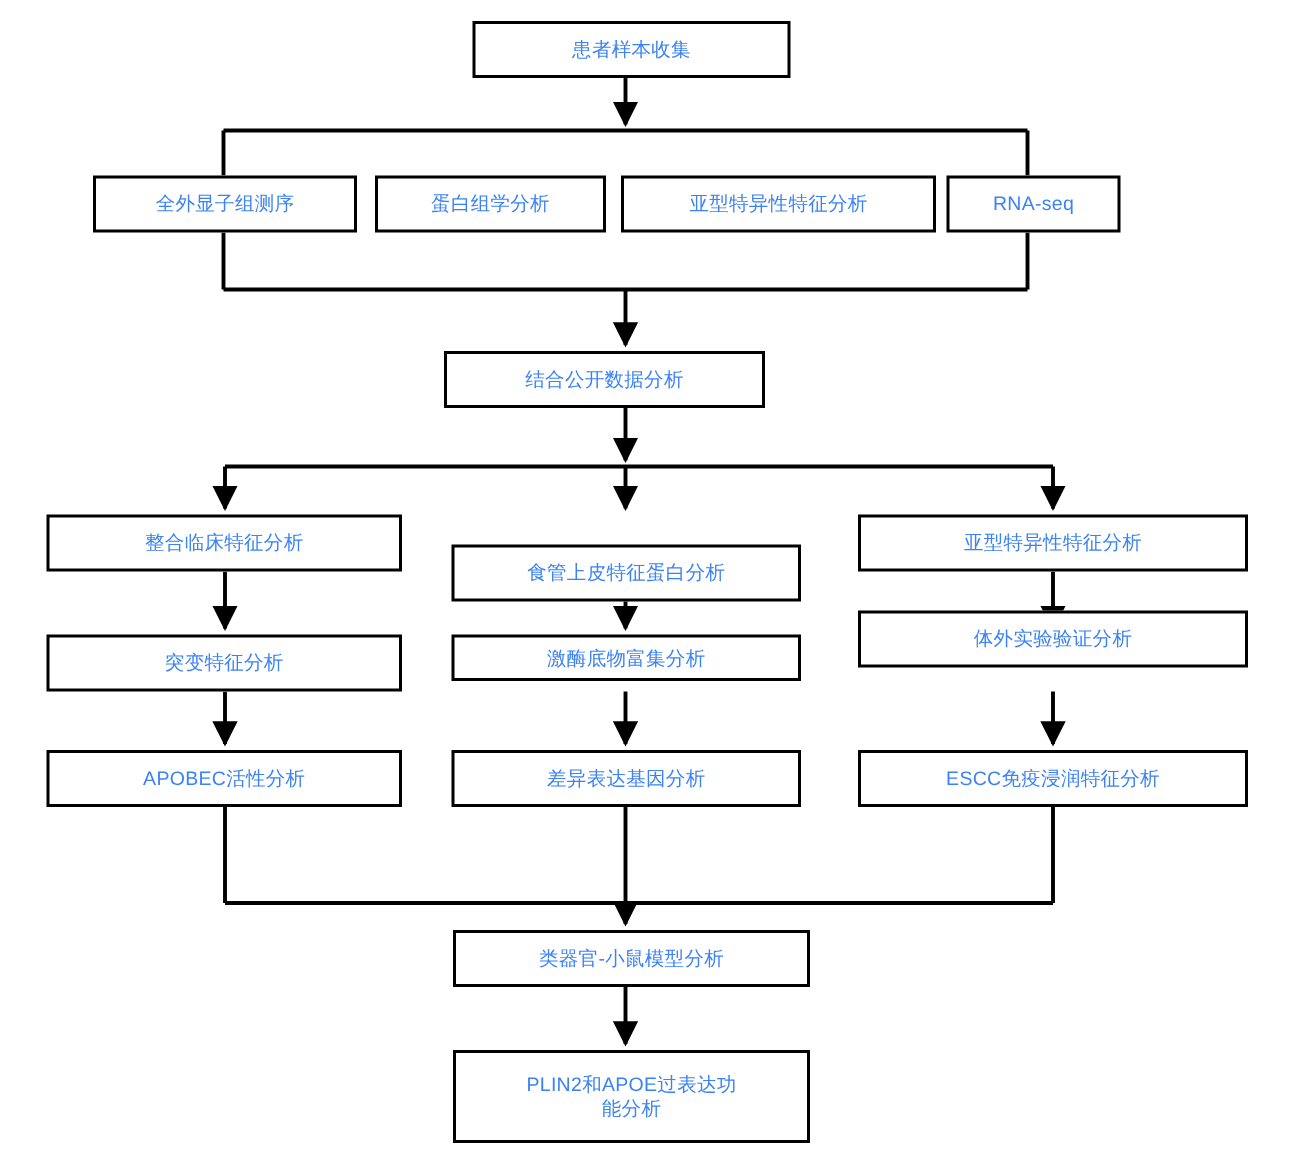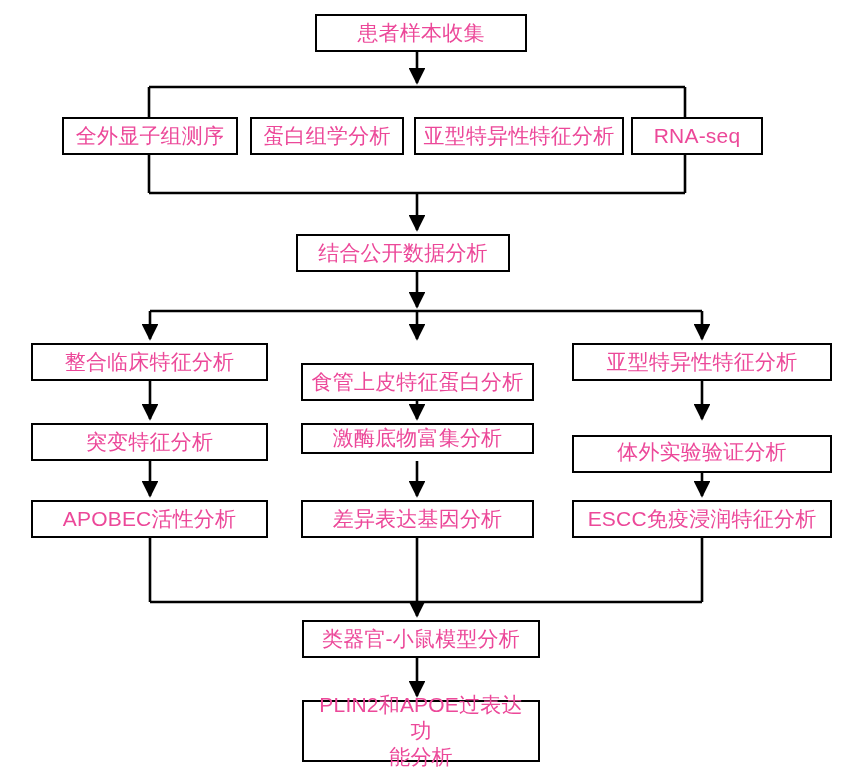--- a/index.html
+++ b/index.html
@@ -22,26 +22,26 @@
     top: 0;
     width: 865px;
     height: 782px;
     pointer-events: none;
   }
   .node {
     position: absolute;
     box-sizing: border-box;
     border: 2px solid #000000;
     background: #ffffff;
-    color: #ec4899;
+    color: #3b82f6;
     display: flex;
     align-items: center;
     justify-content: center;
     text-align: center;
-    font-size: 21px;
+    font-size: 13px;
     line-height: 1.18;
     letter-spacing: 0.2px;
     white-space: pre-line;
     padding: 0 6px;
     z-index: 2;
   }
   .node.two-line {
     line-height: 1.25;
   }
 </style>
@@ -91,30 +91,30 @@
 
       <path d="M 417 658 L 417 696" marker-end="url(#arrow)"></path>
     </g>
   </svg>
 
   <div class="node" style="left: 315px; top: 14px; width: 212px; height: 38px;">患者样本收集</div>
 
   <div class="node" style="left: 62px; top: 117px; width: 176px; height: 38px;">全外显子组测序</div>
   <div class="node" style="left: 250px; top: 117px; width: 154px; height: 38px; font-family: Liberation Serif, serif;">蛋白组学分析</div>
   <div class="node" style="left: 414px; top: 117px; width: 210px; height: 38px;">亚型特异性特征分析</div>
-  <div class="node" style="left: 631px; top: 117px; width: 132px; height: 38px;">RNA-seq</div>
+  <div class="node" style="left: 631px; top: 117px; width: 116px; height: 38px;">RNA-seq</div>
 
   <div class="node" style="left: 296px; top: 234px; width: 214px; height: 38px;">结合公开数据分析</div>
 
   <div class="node" style="left: 31px; top: 343px; width: 237px; height: 38px;">整合临床特征分析</div>
   <div class="node" style="left: 301px; top: 343px; width: 233px; height: 38px; margin-top: 20px;">食管上皮特征蛋白分析</div>
   <div class="node" style="left: 572px; top: 343px; width: 260px; height: 38px;">亚型特异性特征分析</div>
   <div class="node" style="left: 31px; top: 423px; width: 237px; height: 38px;">突变特征分析</div>
   <div class="node" style="left: 301px; top: 423px; width: 233px; height: 31px;">激酶底物富集分析</div>
-  <div class="node" style="left: 572px; top: 435px; width: 260px; height: 38px; font-family: Liberation Mono, monospace;">体外实验验证分析</div>
+  <div class="node" style="left: 572px; top: 407px; width: 260px; height: 38px;">体外实验验证分析</div>
   <div class="node" style="left: 31px; top: 500px; width: 237px; height: 38px;">APOBEC活性分析</div>
   <div class="node" style="left: 301px; top: 500px; width: 233px; height: 38px;">差异表达基因分析</div>
   <div class="node" style="left: 572px; top: 500px; width: 260px; height: 38px;">ESCC免疫浸润特征分析</div>
 
   <div class="node" style="left: 302px; top: 620px; width: 238px; height: 38px;">类器官-小鼠模型分析</div>
 
   <div class="node two-line" style="left: 302px; top: 700px; width: 238px; height: 62px;">PLIN2和APOE过表达功
 能分析</div>
 
 </div>

